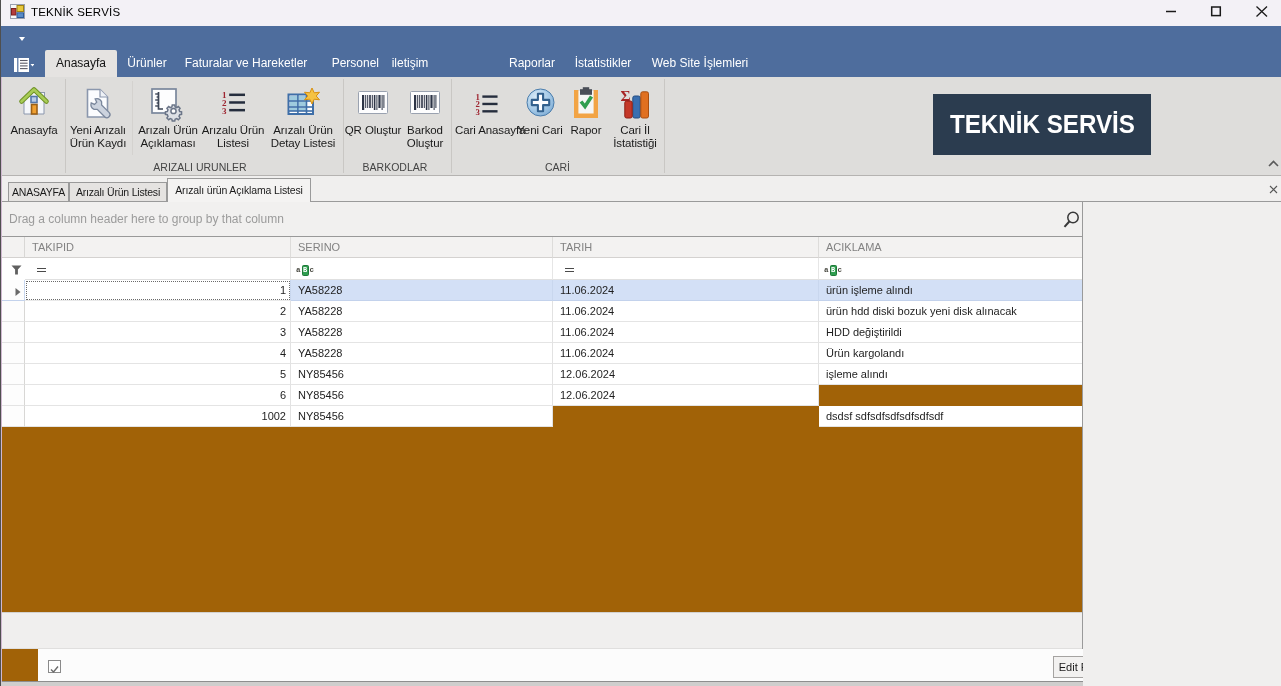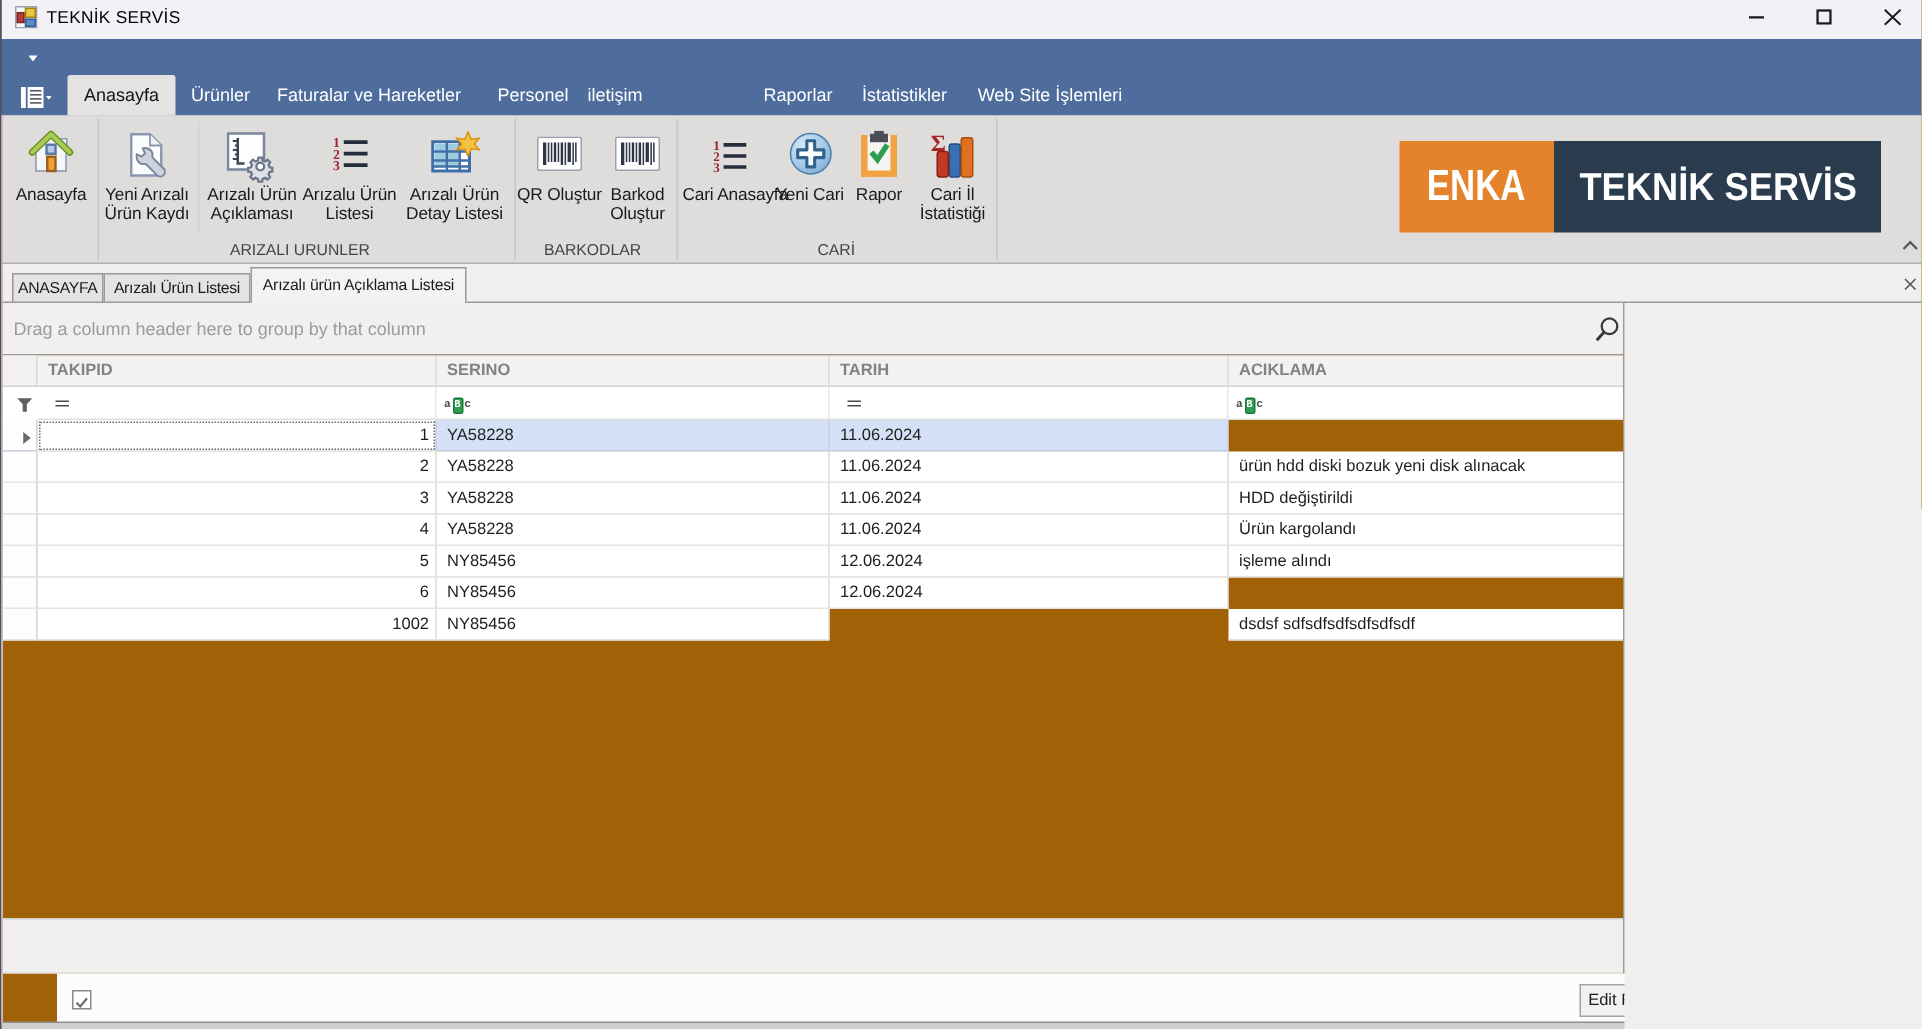--- a/index.html
+++ b/index.html
@@ -36,21 +36,21 @@
 
 #docbar { left:0; top:178px; width:1281px; height:24px; background:#f0efee; border-left:1px solid #d8b8d8; }
 #docline { left:0; top:201px; width:1281px; height:1px; background:#9a9a9a; }
 .dtab { position:absolute; top:4px; height:20px; line-height:19px; font-size:10.5px; letter-spacing:-0.2px; color:#1a1a1a; background:#e5e3e1; border:1px solid #9a9a9a; border-bottom:none; text-align:center; white-space:nowrap; overflow:hidden; }
 .dtab.active { top:0; height:24px; line-height:23px; background:#f4f3f2; z-index:2; font-size:10.5px; letter-spacing:-0.15px; }
 
 
 #grid { left:2px; top:202px; width:1081px; height:480px; background:#a16207; border-right:1px solid #9a9a9a; }
 #dragpanel { left:0; top:0; width:1080px; height:35px; background:#f1f0ef; border-bottom:1px solid #999; color:#9b9b9b; font-size:12px; line-height:34px; padding-left:7px; }
 #hdr { left:0; top:35px; width:1080px; height:21px; background:#f3f2f1; }
-.hcell { position:absolute; top:0; height:21px; line-height:21px; font-size:11px; color:#828282; padding-left:7px; border-right:1px solid #dddcda; border-bottom:1px solid #d4d2d0;font-weight:bold; }
+.hcell { position:absolute; top:0; height:21px; line-height:21px; font-size:11px; color:#828282; padding-left:7px; border-right:1px solid #dddcda; border-bottom:1px solid #d4d2d0; }
 #frow { left:0; top:56px; width:1080px; height:22px; background:#fff; }
 .fcell { position:absolute; top:0; height:22px; border-right:1px solid #e6e6e6; border-bottom:1px solid #e0e0e0; }
 .drow { position:absolute; left:0; width:1080px; height:21px; }
 .dcell { position:absolute; top:0; height:21px; line-height:20px; font-size:11px; color:#1e1e1e; padding:0 7px; border-right:1px solid #e2e2e2; border-bottom:1px solid #e4e4e4; white-space:nowrap; overflow:hidden; background:#fff; }
 .num { text-align:right; padding-right:4px !important; }
 .dcell.ind { background:#fdfdfd !important; border-right:1px solid #d8d7d5; }
 #indcol { left:0; top:35px; width:23px; height:21px; background:#f2f1f0; border-right:1px solid #d4d2d0; }
 #indf { left:0; top:56px; width:23px; height:22px; background:#fff; border-right:1px solid #d8d7d5; border-bottom:1px solid #e0e0e0; }
 #grayband { left:0; top:410px; width:1080px; height:37px; background:#f0efee; border-top:1px solid #d2d1cf; border-bottom:1px solid #e0dfde; }
 #statusbar { left:0; top:447px; width:1080px; height:33px; background:#fcfcfc;margin-left:36px; }
@@ -305,23 +305,20 @@
 </svg>
         </div>
       <div class="lb">Cari İl<br>İstatistiği</div>
     </div>
 
     <div class="gcap" style="left:56px;width:286px">ARIZALI URUNLER</div>
     <div class="gcap" style="left:340px;width:108px">BARKODLAR</div>
     <div class="gcap" style="left:450px;width:213px">CARİ</div>
 
     <div id="logo">
-        <div class="enka">
-          <i>ENKA</i>
-        </div>
         <div class="ts">
           <i>TEKNİK SERVİS</i>
         </div>
       </div>
   </div>
   <svg class="abs" style="left:1267px;top:159px" width="13" height="9">
       <path d="M2 7 L6.5 2.5 L11 7" fill="none" stroke="#5a5a5a" stroke-width="1.6"></path>
     </svg>
 
   <div class="abs" id="docbar">
@@ -363,20 +360,21 @@
       </svg>
     <svg class="abs" style="left:13px;top:85px;z-index:6" width="6" height="10" viewBox="0 0 6 10">
         <path d="M0.5 1 L5.5 5 L0.5 9 z" fill="#6a6a6a"></path>
       </svg>
 
     <div class="drow sel" style="top:78px">
       <div class="dcell ind" style="left:0;width:23px"></div>
       <div class="dcell focus num" style="left:23px;width:266px">1</div>
       <div class="dcell" style="left:289px;width:262px">YA58228</div>
       <div class="dcell" style="left:551px;width:266px">11.06.2024</div>
+      <div class="dcell" style="left:817px;width:263px;border-right:none">ürün işleme alındı</div>
     </div>
     <div class="drow" style="top:99px">
       <div class="dcell ind" style="left:0;width:23px"></div>
       <div class="dcell num" style="left:23px;width:266px">2</div>
       <div class="dcell" style="left:289px;width:262px">YA58228</div>
       <div class="dcell" style="left:551px;width:266px">11.06.2024</div>
       <div class="dcell" style="left:817px;width:263px;border-right:none">ürün hdd diski bozuk yeni disk alınacak</div>
     </div>
     <div class="drow" style="top:120px">
       <div class="dcell ind" style="left:0;width:23px"></div>

